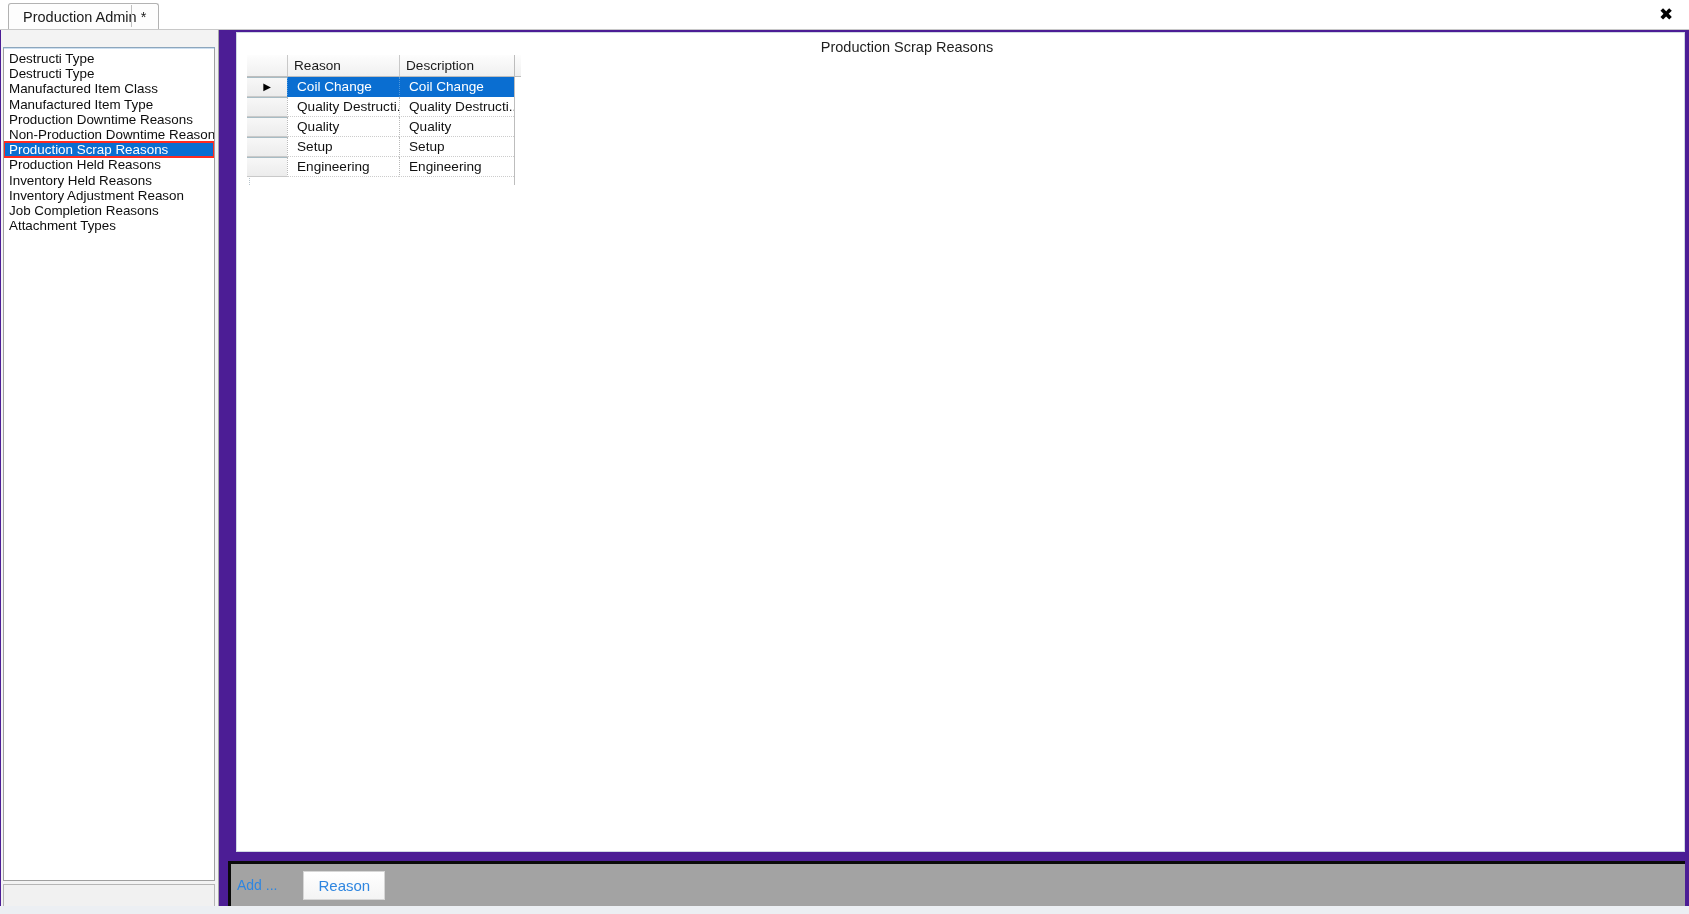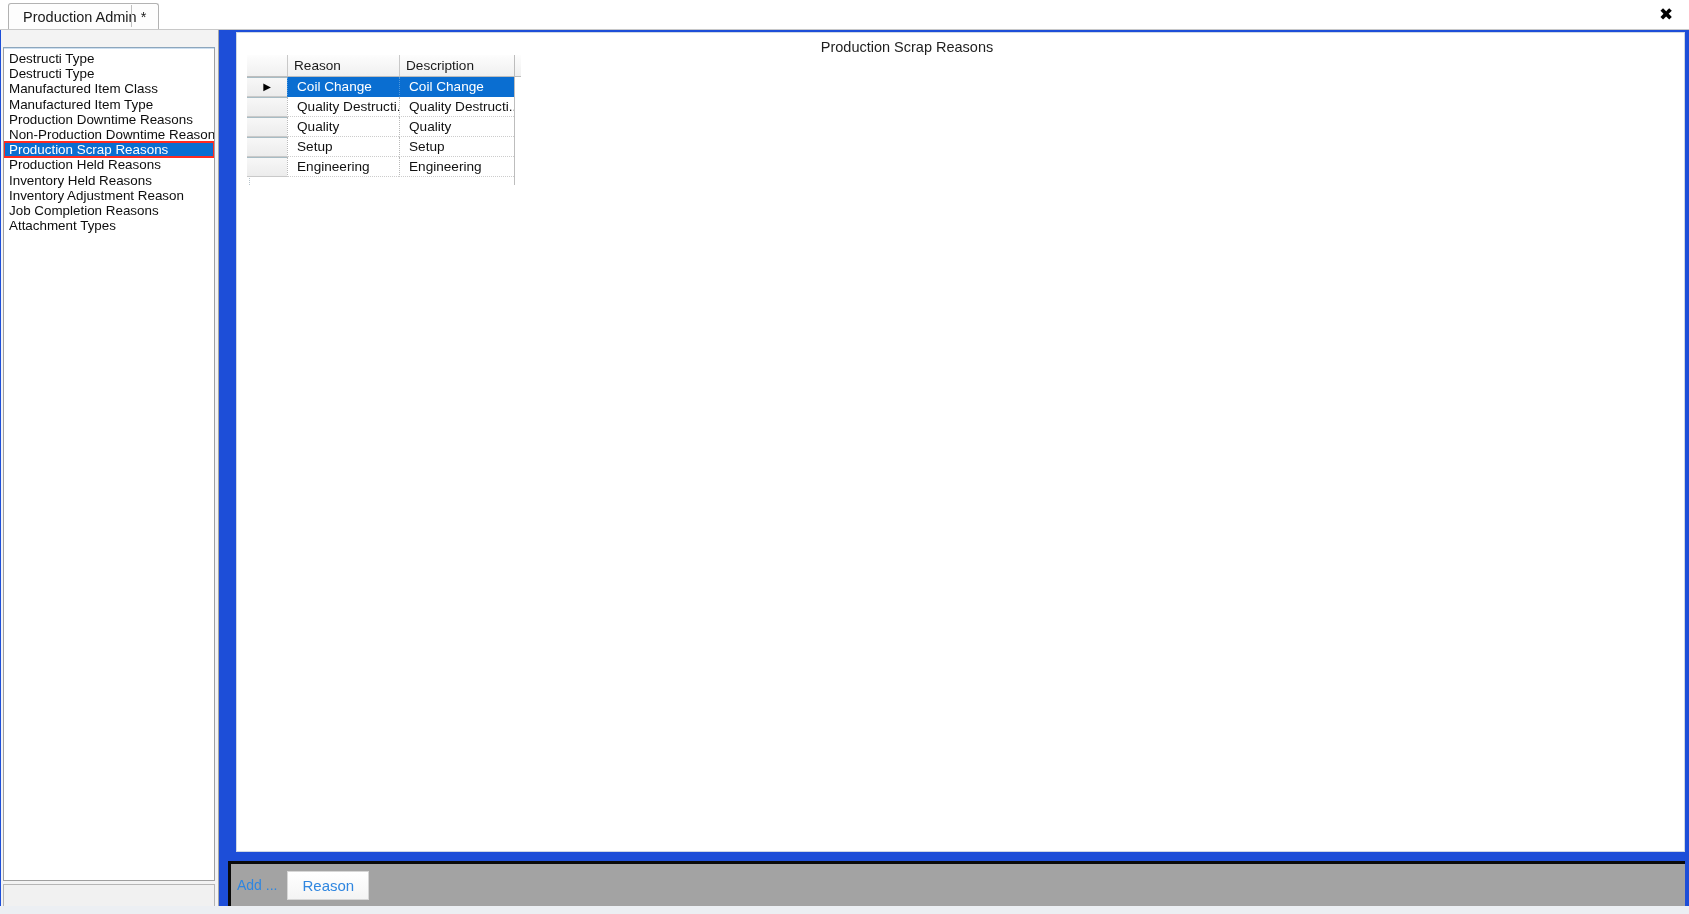--- a/index.html
+++ b/index.html
@@ -9,21 +9,21 @@
     overflow: hidden;
     background: #ffffff;
     font-family: "Liberation Sans", sans-serif;
     -webkit-font-smoothing: none;
   }
 
   #app {
     position: relative;
     width: 1689px;
     height: 914px;
-    background: #1d4ed8;
+    background: #4c1d95;
   }
 
   
   .tabstrip {
     position: absolute;
     left: 0; top: 0;
     width: 1689px; height: 30px;
     background: #ffffff;
     border-bottom: 1px solid #c8c8c8;
   }
@@ -238,21 +238,21 @@
     background: #a3a3a3;
     border-top: 3px solid #0a0a0a;
     border-left: 3px solid #0a0a0a;
     display: flex;
     align-items: center;
     padding-left: 6px;
   }
   .add-label {
     font-size: 14px;
     color: #2f86e0;
-    margin-right: 10px;
+    margin-right: 26px;
     white-space: nowrap;
   }
   .tb-button {
     background: linear-gradient(to bottom, #ffffff 0%, #f4f4f4 100%);
     border: 1px solid #d6d6d6;
     padding: 5px 14px;
     font-size: 15px;
     color: #2f86e0;
     cursor: pointer;
     white-space: nowrap;

